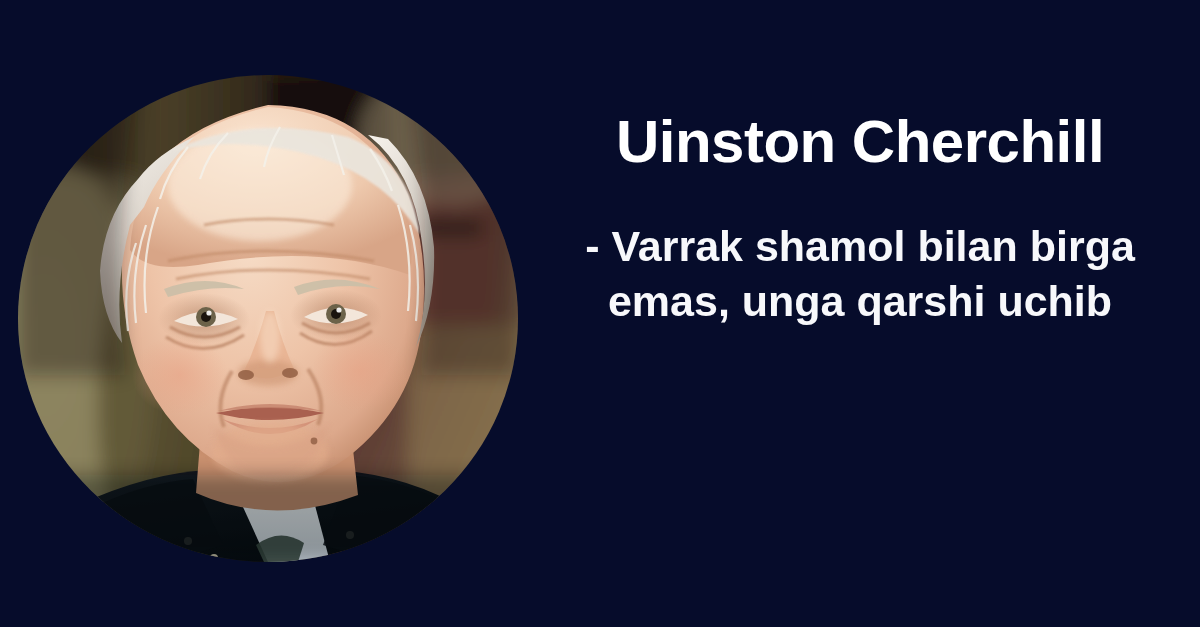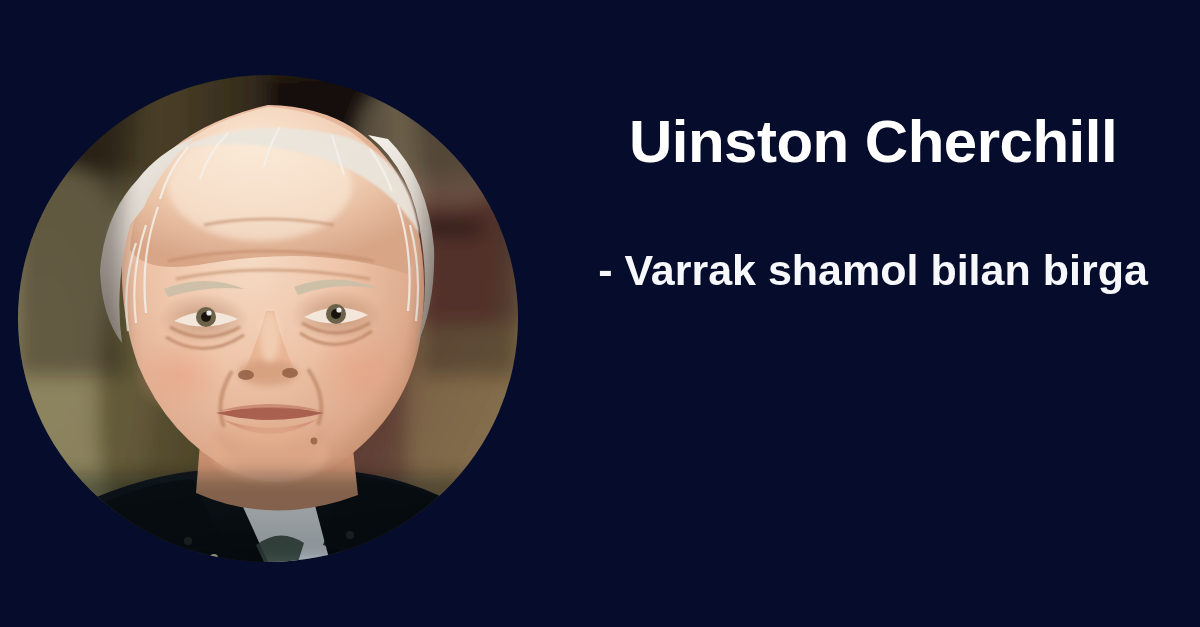--- a/index.html
+++ b/index.html
@@ -23,36 +23,36 @@
     left:18px; top:75px;
     width:500px; height:487px;
     border-radius:50%;
     overflow:hidden;
   }
   #portrait-svg { display:block; width:100%; height:100%; }
 
   
   #text-column {
     position:absolute;
-    left:563px; top:110px;
+    left:550px; top:110px;
     width:620px;
     text-align:center;
   }
 
   #person-name {
     font-size:60px;
     font-weight:bold;
     color:#ffffff;
     letter-spacing:-0.5px;
     line-height:1.08;
     white-space:nowrap;
   }
 
   #quote-text {
-    margin-top:68px;
+    margin-top:44px;
     font-size:43px;
     font-weight:bold;
     color:#f7f8fb;
     line-height:1.28;
   }
   #quote-text .quote-line { display:block; white-space:nowrap; }
 </style>
 </head>
 <body>
 
@@ -243,16 +243,17 @@
       <path d="M 0 0 L 120 0 Q 92 160 108 300 L 0 300 Z" fill="#120d08" opacity="0.35" filter="url(#blurBg)"></path>
       <path d="M 500 0 L 390 0 Q 418 160 402 300 L 500 300 Z" fill="#120d08" opacity="0.3" filter="url(#blurBg)"></path>
       <rect x="0" y="400" width="500" height="87" fill="#05070c" opacity="0.35" filter="url(#blurBg)"></rect>
     </svg>
   </div>
 
   <div id="text-column">
     <div id="person-name">Uinston Cherchill</div>
     <div id="quote-text">
       <span class="quote-line">- Varrak shamol bilan birga</span>
+      <span class="quote-line">emas, unga qarshi uchib</span>
     </div>
   </div>
 
 </div>
 
 </body></html>

